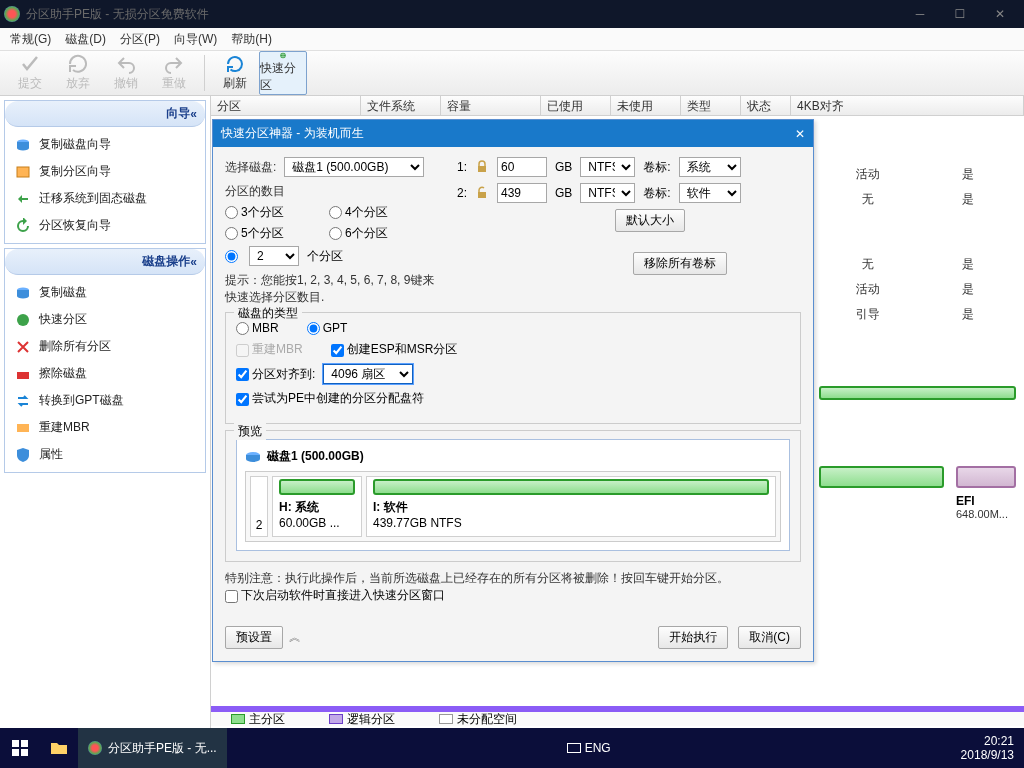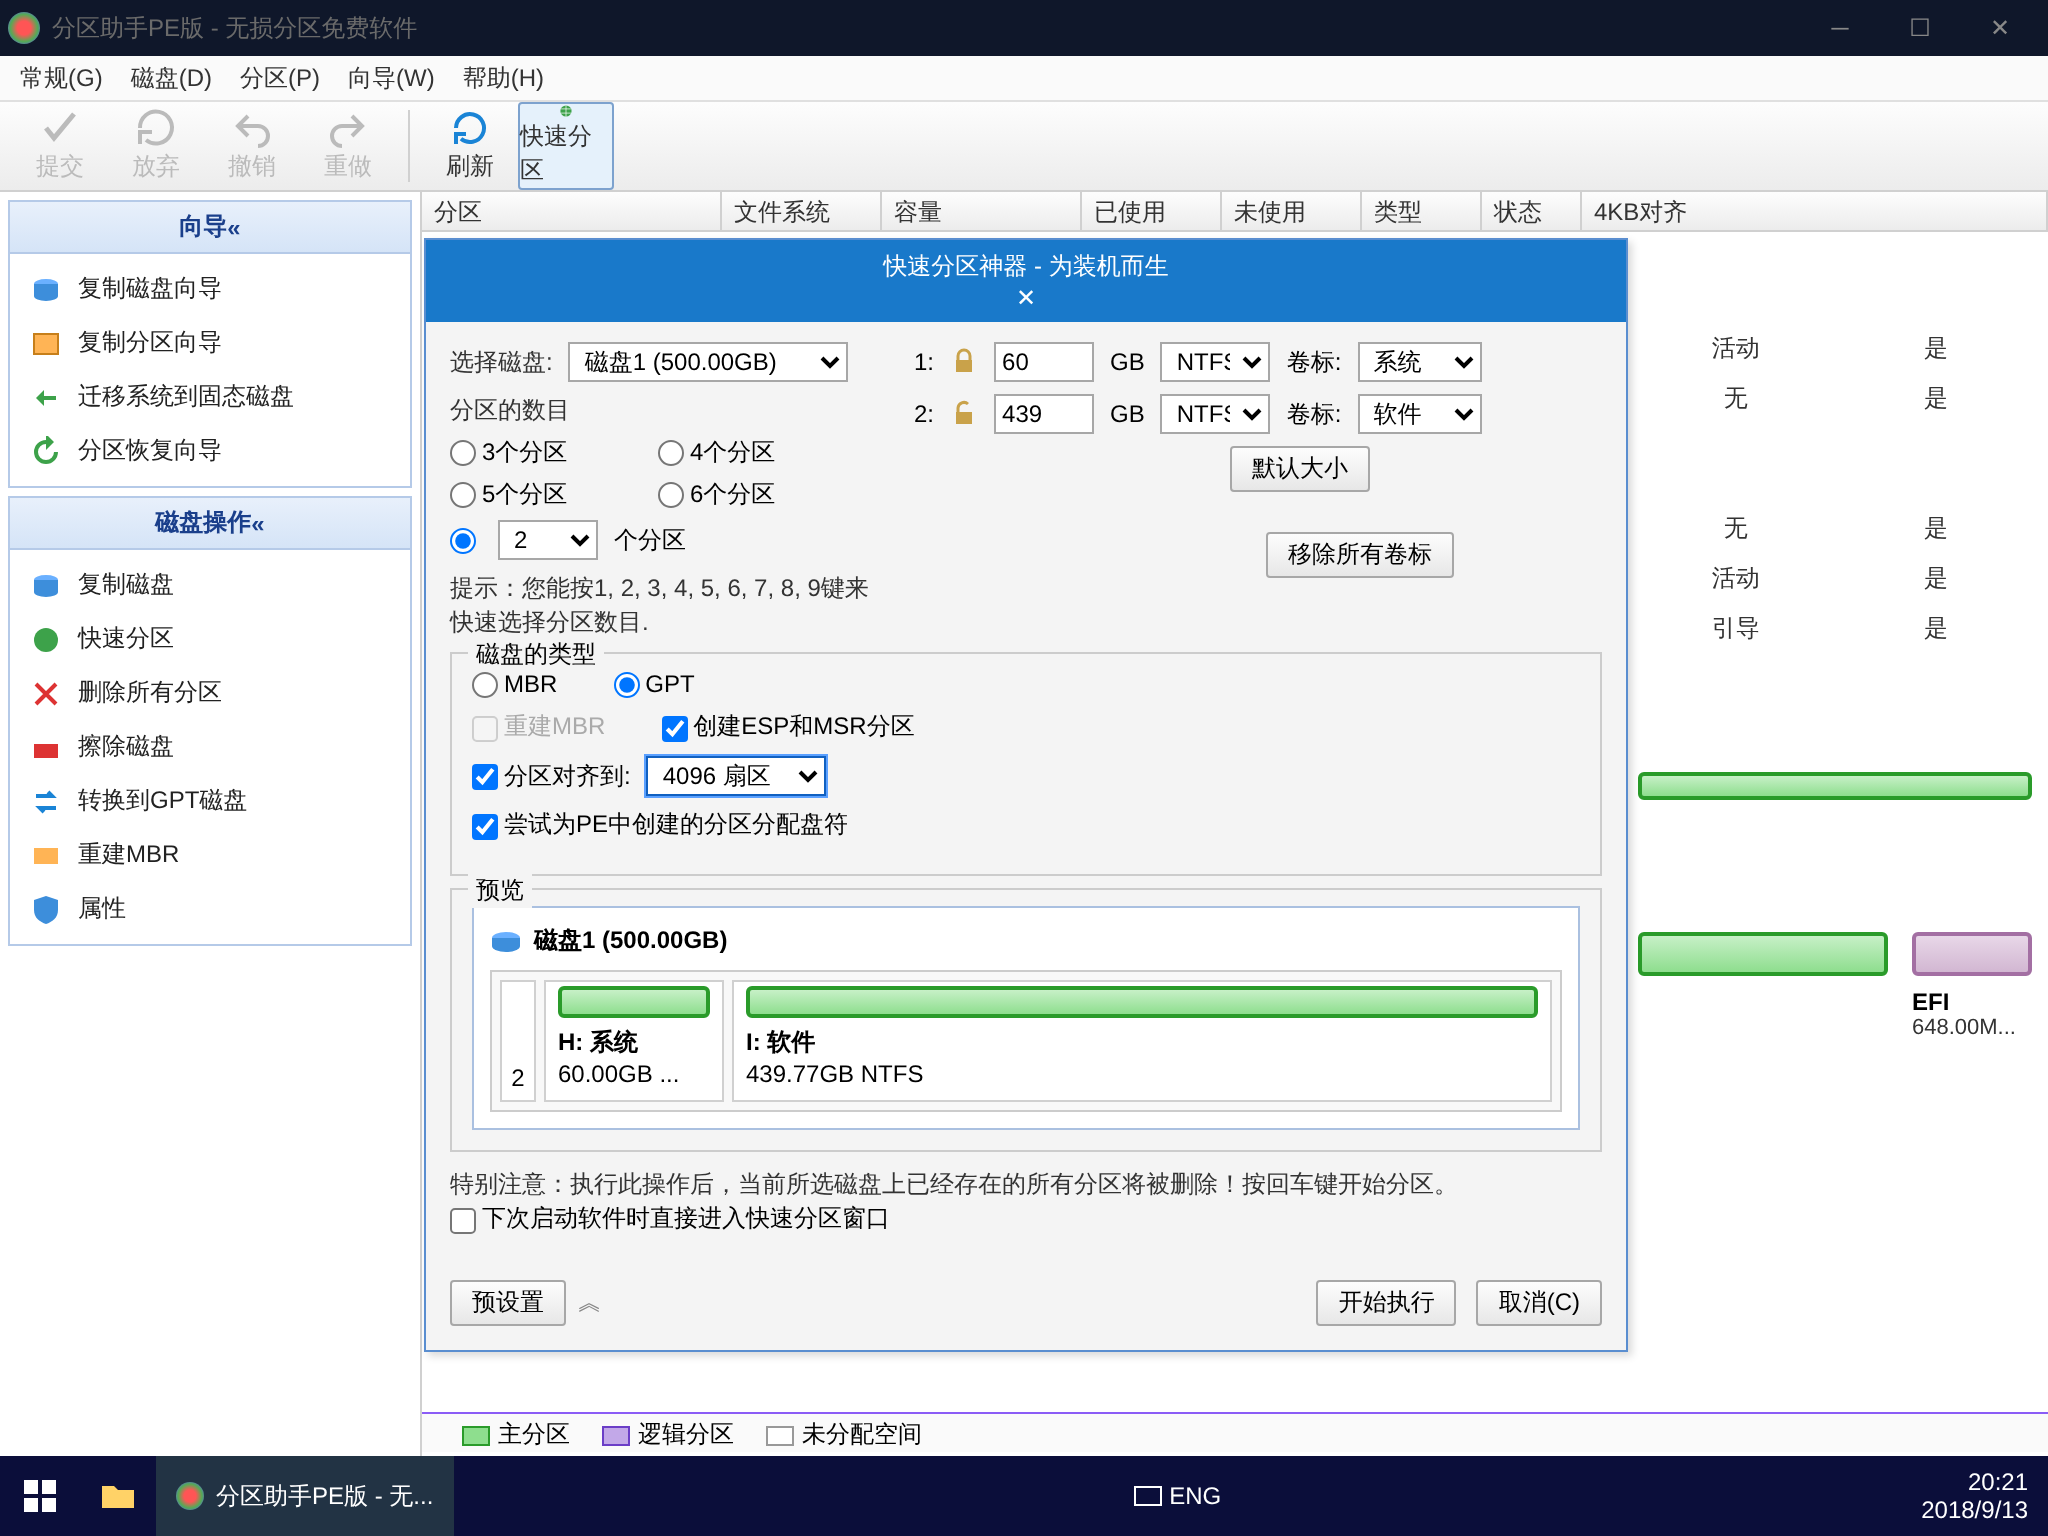--- a/index.html
+++ b/index.html
@@ -17,47 +17,47 @@
 .tb-btn.disabled { color: #bbb; }
 .tb-btn .tbicon { width: 20px; height: 20px; }
 .tb-sep { width: 1px; height: 36px; background: #d0d0d0; margin: 0 6px; }
 .tb-btn.active { border: 1px solid #7da2ce; background: #e5f1fb; border-radius: 2px; }
 
 svg { display: block; }
 
 .mainrow { display: flex; height: 632px; }
 .leftpane { width: 210px; background: #fff; padding: 4px; display: flex; flex-direction: column; gap: 4px; }
 .panel { border: 1px solid #b5cae8; }
-.panel-head { background: linear-gradient(#e8f0fb, #d5e4f7); border-bottom: 1px solid #b5cae8; padding: 4px 8px; display: flex; justify-content: center; align-items: center; color: #1a3f8b; font-weight: bold; }
+.panel-head { background: linear-gradient(#e8f0fb, #d5e4f7); border-bottom: 1px solid #b5cae8; padding: 4px 8px; display: flex; justify-content: flex-end; align-items: center; color: #1a3f8b; font-weight: bold; border-radius: 13px; }
 .panel-head .chev { color: #1a3f8b; }
 .panel-body { padding: 4px 2px; }
 .wiz-item { display: flex; align-items: center; gap: 8px; padding: 5px 8px; color: #222; }
 .wiz-item .wicon { width: 16px; height: 16px; }
 
 .rightpane { flex: 1; background: #fff; border-left: 1px solid #d0d0d0; position: relative; }
 .gridhead { height: 20px; background: linear-gradient(#fdfdfd, #ececec); border-bottom: 1px solid #d0d0d0; display: flex; }
 .gridhead div { border-right: 1px solid #d0d0d0; padding: 2px 6px; color: #333; }
 
 .bgrows { padding: 50px 6px 6px 6px; }
 .bgrow { display: flex; font-size: 12px; color: #333; }
 .bgrow > div { flex: 1; text-align: center; }
 
 .diskbar { position: absolute; }
 .diskbar .bar { height: 18px; border: 2px solid #2a9b2a; border-radius: 3px; background: linear-gradient(#c7f0c7, #8ede8e); }
 .diskbar.efi .bar { border-color: #a36fa3; background: linear-gradient(#e8d7e8,#d2b7d2); width:60px;}
 .diskbar .lbl { margin-top: 6px; font-weight: bold; font-size: 12px;}
 .diskbar .sz { font-size: 11px; color: #333;}
 
-.legend { position: absolute; bottom: 2px; left: 0; right: 0; height: 20px; border-top: 1px solid #8b5cf6; display: flex; align-items: flex-end; gap: 16px; padding-left: 20px; background: #fafafa; }
+.legend { position: absolute; bottom: 2px; left: 0; right: 0; height: 20px; border-top: 6px solid #8b5cf6; display: flex; align-items: center; gap: 44px; padding-left: 20px; background: #fafafa; }
 .lg { display: flex; align-items: center; gap: 4px; }
 .lg .sw { width: 14px; height: 10px; border: 1px solid #888; }
 
 
 .dlg-backdrop { position: absolute; left: 212px; top: 119px; width: 602px; background: #f4f4f4; border: 1px solid #5a8ed0; box-shadow: 2px 2px 4px rgba(0,0,0,.15); }
-.dlg-title { background: #1979ca; color: #fff; padding: 5px 8px; display: flex; justify-content: space-between; align-items: center; flex-direction: column; }
+.dlg-title { background: #1979ca; color: #fff; padding: 5px 8px; display: flex; justify-content: space-between; align-items: center; }
 .dlg-body { padding: 10px 12px; }
 .row { display: flex; align-items: center; gap: 8px; margin-bottom: 6px; }
 .lbl2 { color: #333; }
 select, input[type=text] { border: 1px solid #a7a7a7; background: #fff; padding: 1px 3px; height: 20px; font-size: 12px;}
 select.sel-hi, .sel-hi { border:1px solid #1060c0; outline:1px solid #5aa0ff; }
 button.small { background: linear-gradient(#fdfdfd,#e7e7e7); border: 1px solid #a7a7a7; padding: 2px 10px; border-radius: 2px; font-size: 12px;}
 .group { border: 1px solid #ccc; padding: 8px 10px 10px; margin-top: 6px; position: relative; }
 .group legend { position: absolute; top: -8px; left: 8px; background: #f4f4f4; padding: 0 4px; }
 .radiogrid { display: grid; grid-template-columns: 100px 100px; gap: 4px 4px; }
 .hint { color: #333; font-size: 12px; margin-top: 4px;}

